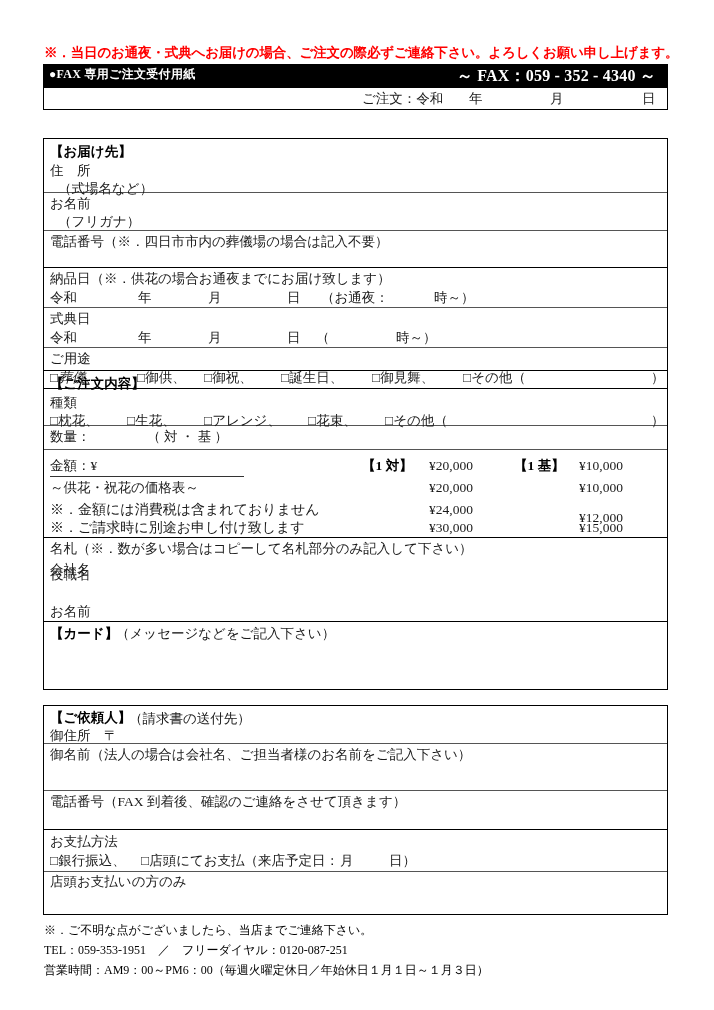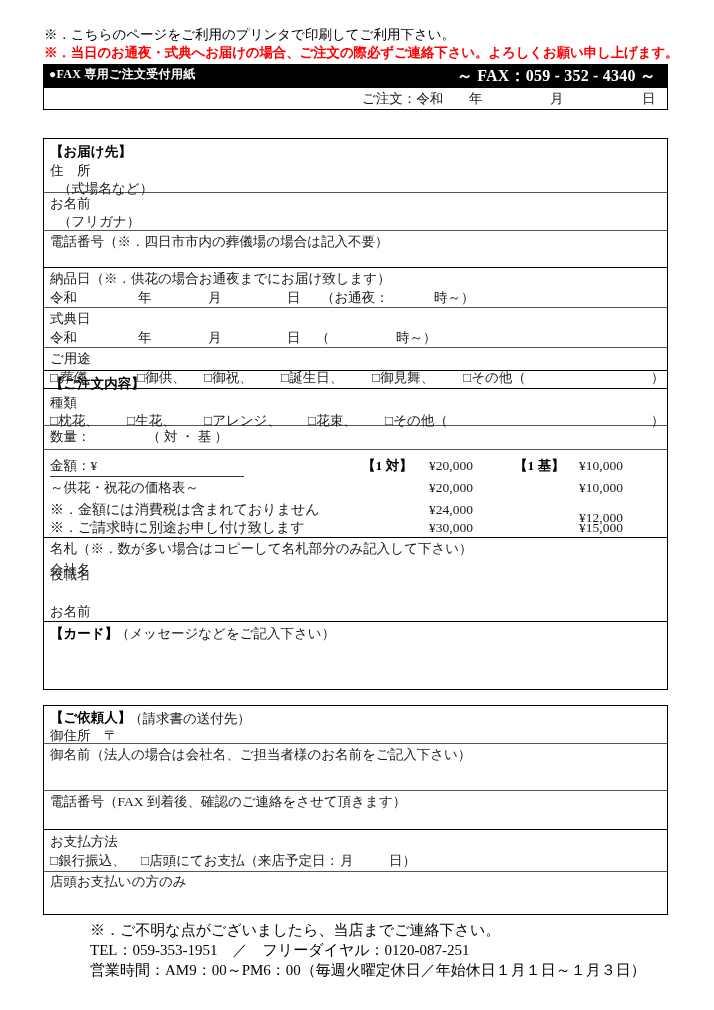--- a/index.html
+++ b/index.html
@@ -108,33 +108,31 @@
 
   .underline-amt {
     position: absolute;
     border-bottom: 1px solid #333333;
   }
 
   
   .foot {
     position: absolute;
     left: 44px;
-    font-size: 15px;
+    font-size: 12px;
     line-height: 19px;
     white-space: nowrap;
     color: #000000;
-    margin-left: 46px;
   }
 </style>
 </head>
 <body>
 
 <div class="page">
 
-  <div class="notice notice-plain">※．こちらのページをご利用のプリンタで印刷してご利用下さい。</div>
   <div class="notice notice-alert">※．当日のお通夜・式典へお届けの場合、ご注文の際必ずご連絡下さい。よろしくお願い申し上げます。</div>
 
   <div class="hdr-bar">
     <div class="hdr-left">●FAX 専用ご注文受付用紙</div>
     <div class="hdr-right">～ FAX：059 - 352 - 4340 ～</div>
   </div>
 
   <div class="datestrip">
     <span class="t" style="left:318px; top:3px;">ご注文：令和</span>
     <span class="t" style="left:425px; top:3px;">年</span>

